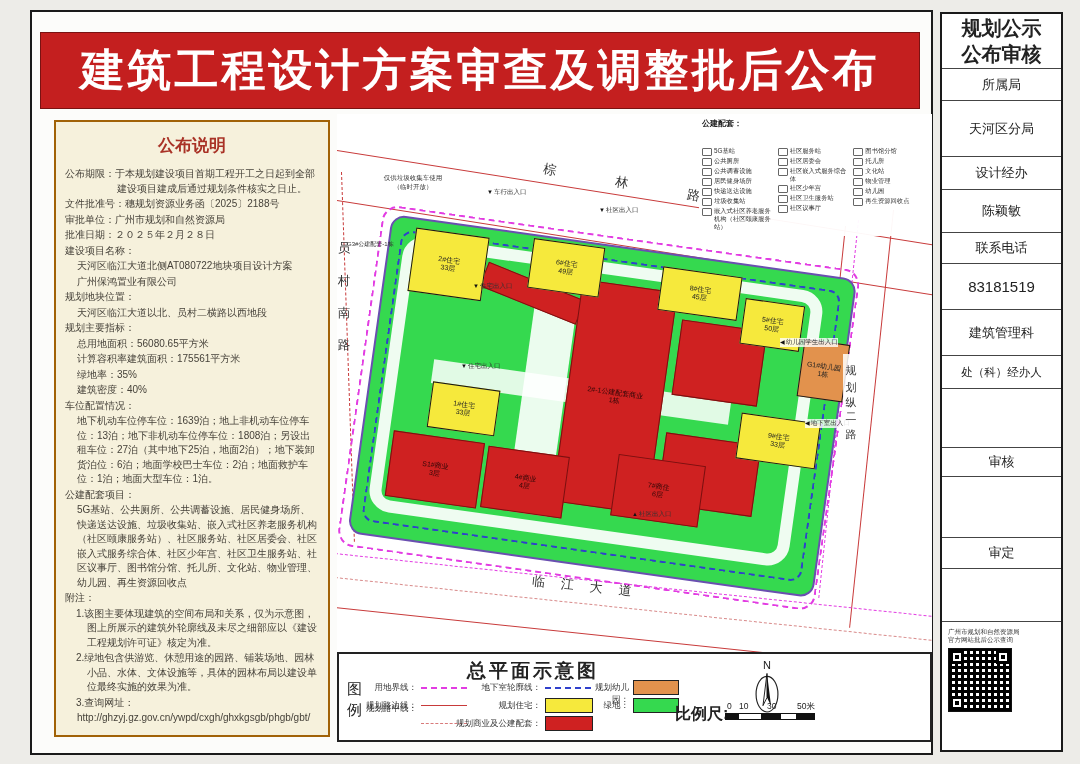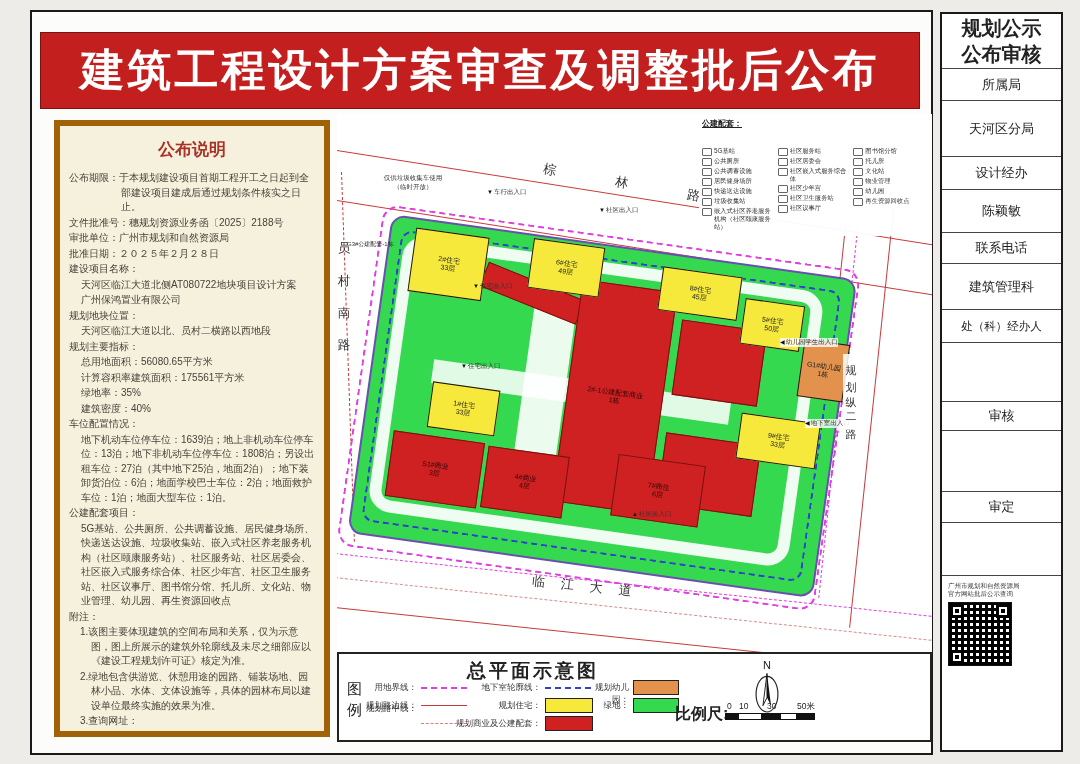--- a/index.html
+++ b/index.html
@@ -3,21 +3,21 @@
 <meta charset="utf-8">
 <style>
   html,body{margin:0;padding:0;}
   .canvas{position:relative;width:1080px;height:764px;background:#edece8;overflow:hidden;
           font-family:"Liberation Sans",sans-serif;color:#333;}
   
   .sheet{position:absolute;left:30px;top:10px;width:903px;height:745px;background:#fcfcfa;border:2px solid #1a1a1a;box-sizing:border-box;}
   .title-bar{position:absolute;left:8px;top:20px;width:880px;height:77px;background:#c41f1f;border:1px solid #7a1212;box-sizing:border-box;text-align:center;}
   .title-bar span{display:block;line-height:73px;font-size:44px;font-weight:900;color:#fff;letter-spacing:3px;white-space:nowrap;}
   
-  .notice{position:absolute;left:22px;top:108px;width:276px;height:617px;background:#f6f1dc;border:6px solid #a16207;box-sizing:border-box;padding:8px 9px;overflow:hidden;}
+  .notice{position:absolute;left:22px;top:108px;width:276px;height:617px;background:#f6f1dc;border:2px solid #a16207;box-sizing:border-box;padding:8px 9px;overflow:hidden;}
   .notice-heading{font-size:17px;font-weight:700;color:#a93226;text-align:center;margin:4px 0 10px 0;}
   .n{font-size:10px;line-height:1.45;color:#46423a;margin:0 0 1px 0;}
   .hang{padding-left:52px;text-indent:-52px;}
   .ind{padding-left:12px;}
   .blk{padding-left:12px;}
   .num{padding-left:22px;text-indent:-11px;}
   .url{padding-left:12px;word-break:break-all;}
   
   .map{position:absolute;left:305px;top:102px;width:595px;height:538px;background:#ffffff;overflow:hidden;}
   .rl{position:absolute;transform-origin:0 0;}
@@ -66,21 +66,21 @@
   .a0{left:28px;top:60px;width:96px;text-align:center;}
   .a1{left:150px;top:74px;}
   .a2{left:262px;top:92px;}
   .a3{left:136px;top:168px;}
   .a4{left:124px;top:248px;}
   .a5{left:443px;top:224px;background:rgba(255,255,255,.8);}
   .a6{left:468px;top:305px;background:rgba(255,255,255,.8);}
   .a7{left:295px;top:396px;}
   .a8{left:10px;top:126px;font-size:6px;width:58px;}
   .pubfac{position:absolute;left:362px;top:2px;width:230px;height:120px;background:rgba(255,255,255,.96);z-index:8;padding:2px 3px;box-sizing:border-box;}
-  .pf-title{font-size:8px;font-weight:700;color:#222;margin-bottom:18px;text-decoration:underline;}
+  .pf-title{font-size:8px;font-weight:700;color:#222;margin-bottom:18px;}
   .pf-cols{display:flex;gap:3px;}
   .pf-col{flex:1;}
   .pf-item{display:flex;gap:2px;font-size:6.3px;line-height:1.25;color:#333;margin-bottom:1px;}
   .pf-ico{flex:none;width:8px;height:6px;border:0.5px solid #666;margin-top:1px;border-radius:1px;}
   
   .legendbar{position:absolute;left:305px;top:640px;width:595px;height:90px;background:#fff;border:2px solid #222;box-sizing:border-box;}
   .lg-label{position:absolute;left:8px;top:24px;font-size:15px;line-height:1.4;white-space:pre-line;color:#222;}
   .lg-title{position:absolute;left:128px;top:4px;font-size:19px;letter-spacing:3px;font-weight:600;color:#222;}
   .lg-text{position:absolute;font-size:8.5px;color:#333;text-align:right;}
   .sw{position:absolute;}
@@ -365,20 +365,21 @@
   </div>
 
   <div class="sidebar">
     <div class="sb-row sb-title" style="height:54px;">规划公示
 公布审核</div>
     <div class="sb-row" style="height:31px;">所属局</div>
     <div class="sb-row" style="height:55px;">天河区分局</div>
     <div class="sb-row" style="height:32px;">设计经办</div>
     <div class="sb-row" style="height:42px;">陈颖敏</div>
     <div class="sb-row" style="height:30px;">联系电话</div>
+    <div class="sb-row" style="height:45px;font-size:15px;">83181519</div>
     <div class="sb-row" style="height:45px;">建筑管理科</div>
     <div class="sb-row sb-small" style="height:32px;">处（科）经办人</div>
     <div class="sb-row" style="height:58px;"></div>
     <div class="sb-row" style="height:28px;">审核</div>
     <div class="sb-row" style="height:60px;"></div>
     <div class="sb-row" style="height:30px;">审定</div>
     <div class="sb-row" style="height:52px;"></div>
     <div class="sb-row sb-qr">
       <div class="qr-caption">广州市规划和自然资源局
 官方网站批后公示查询</div>

